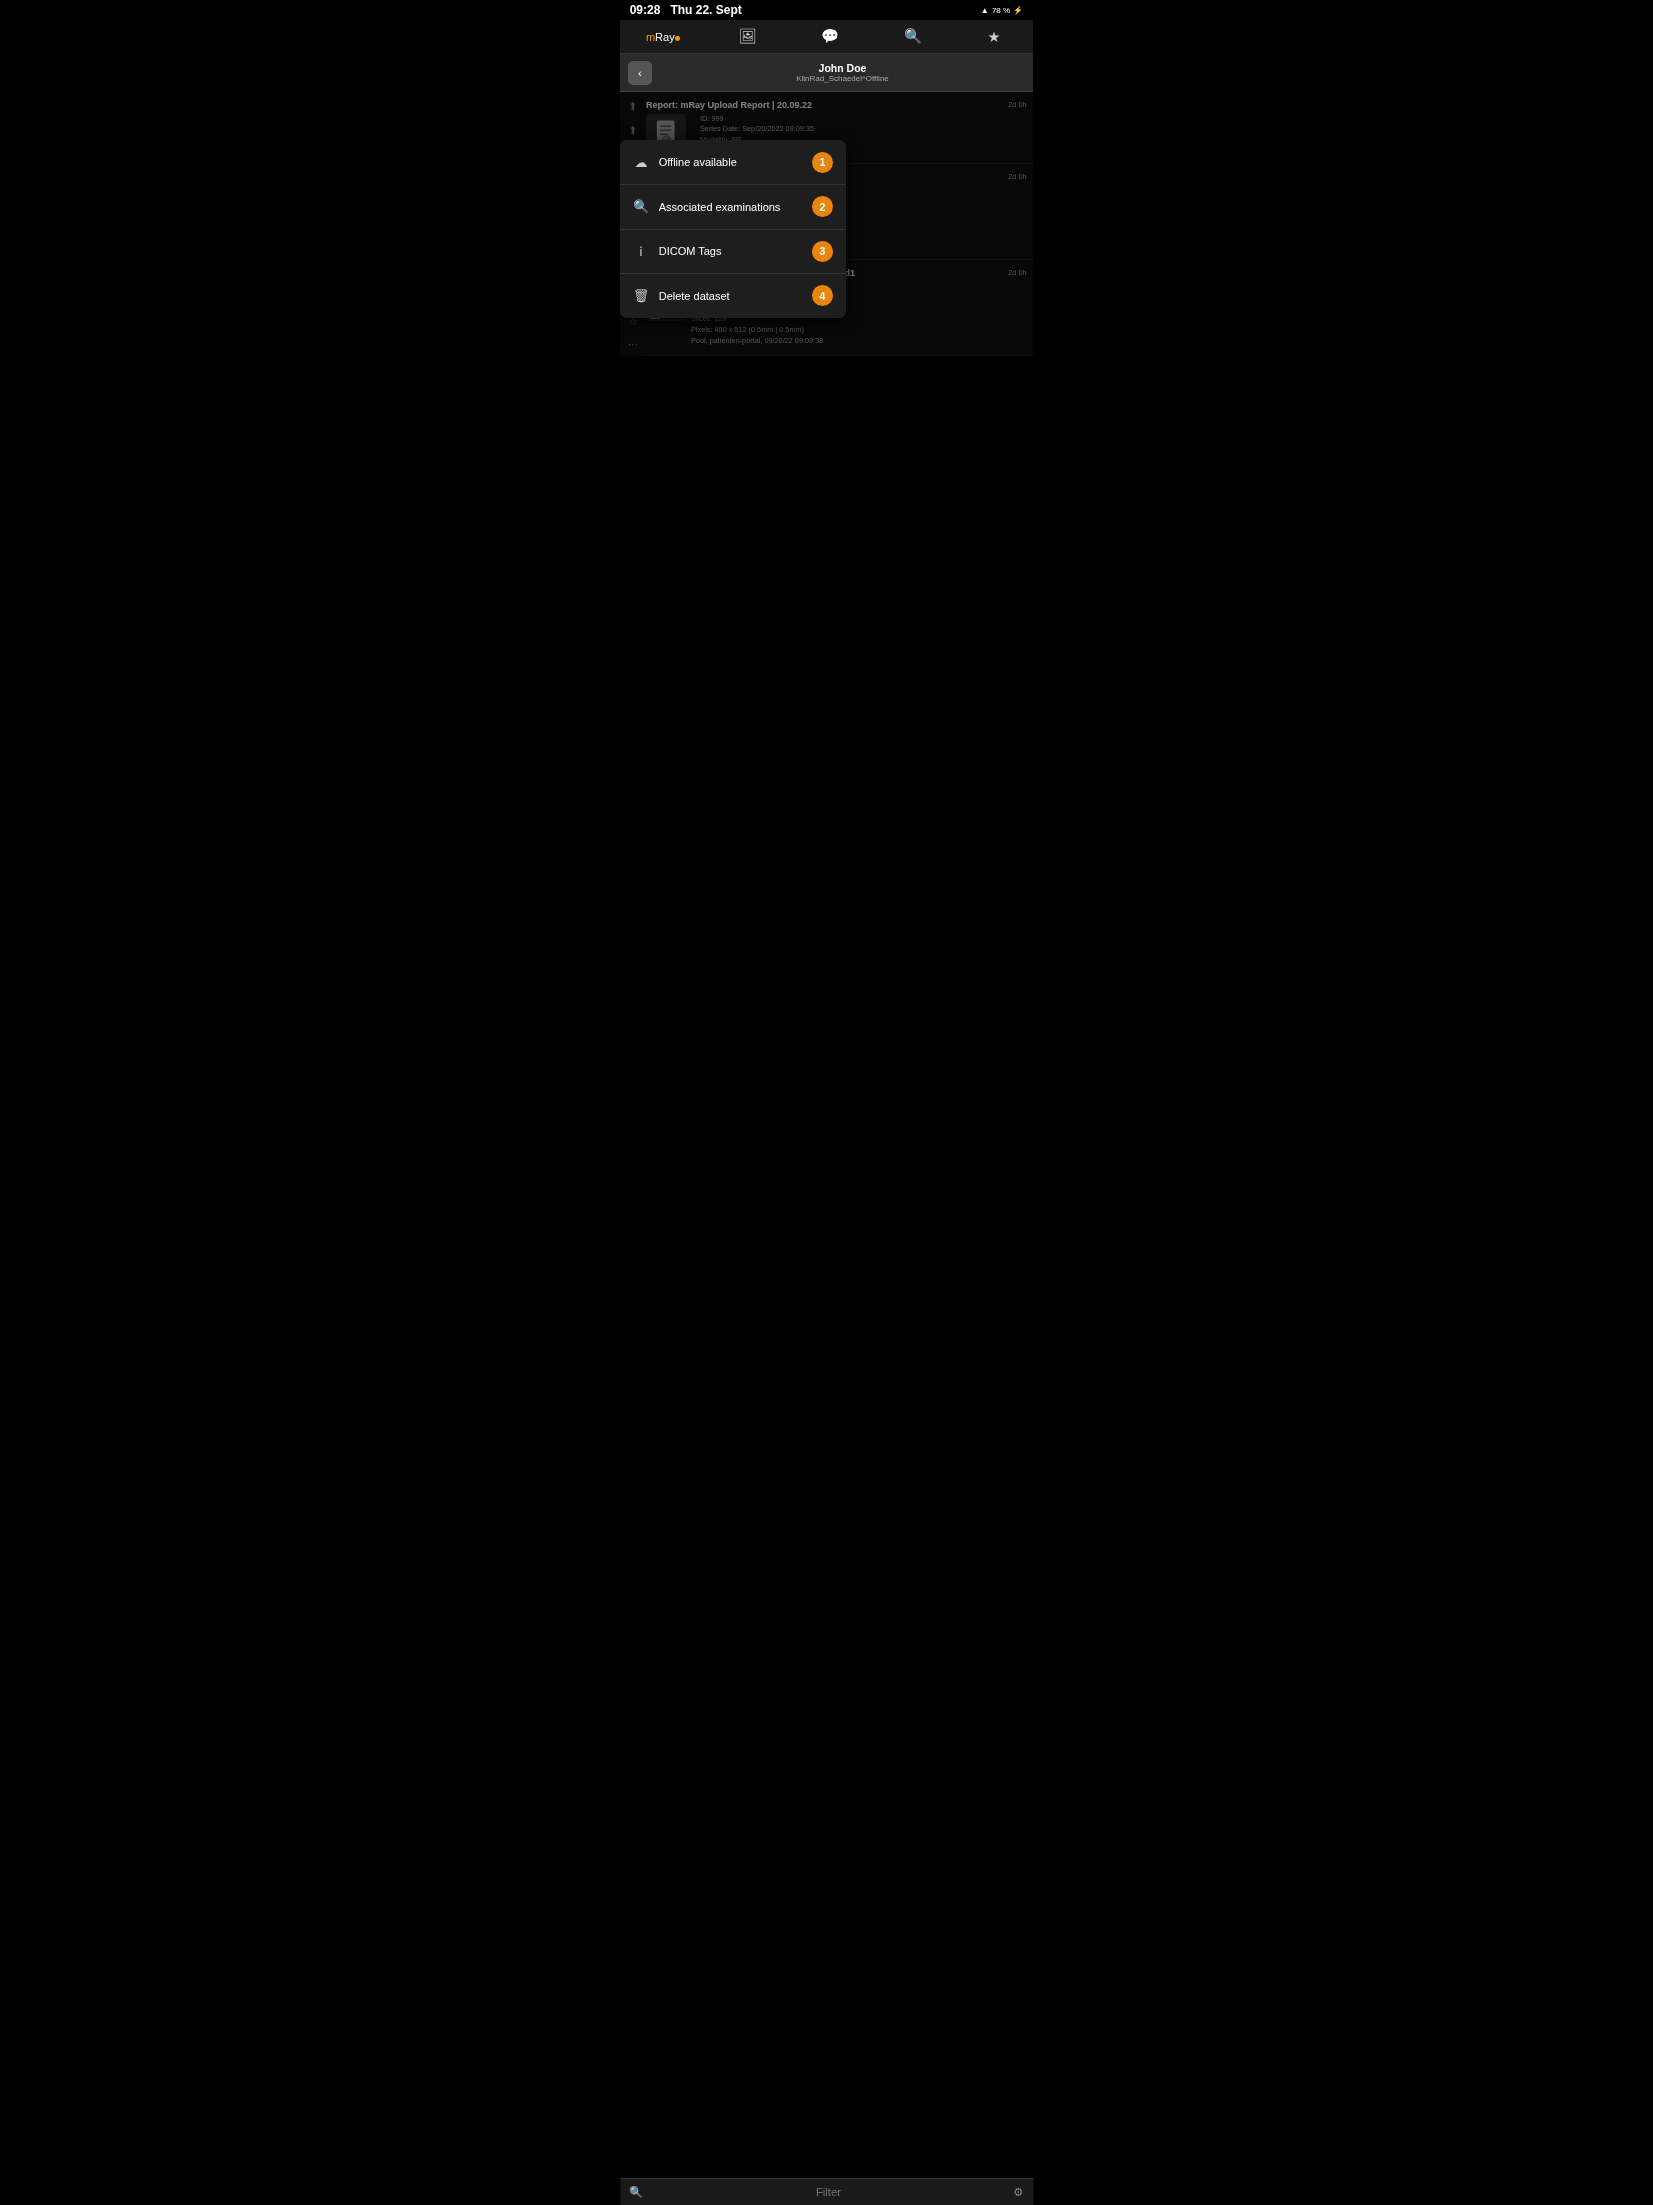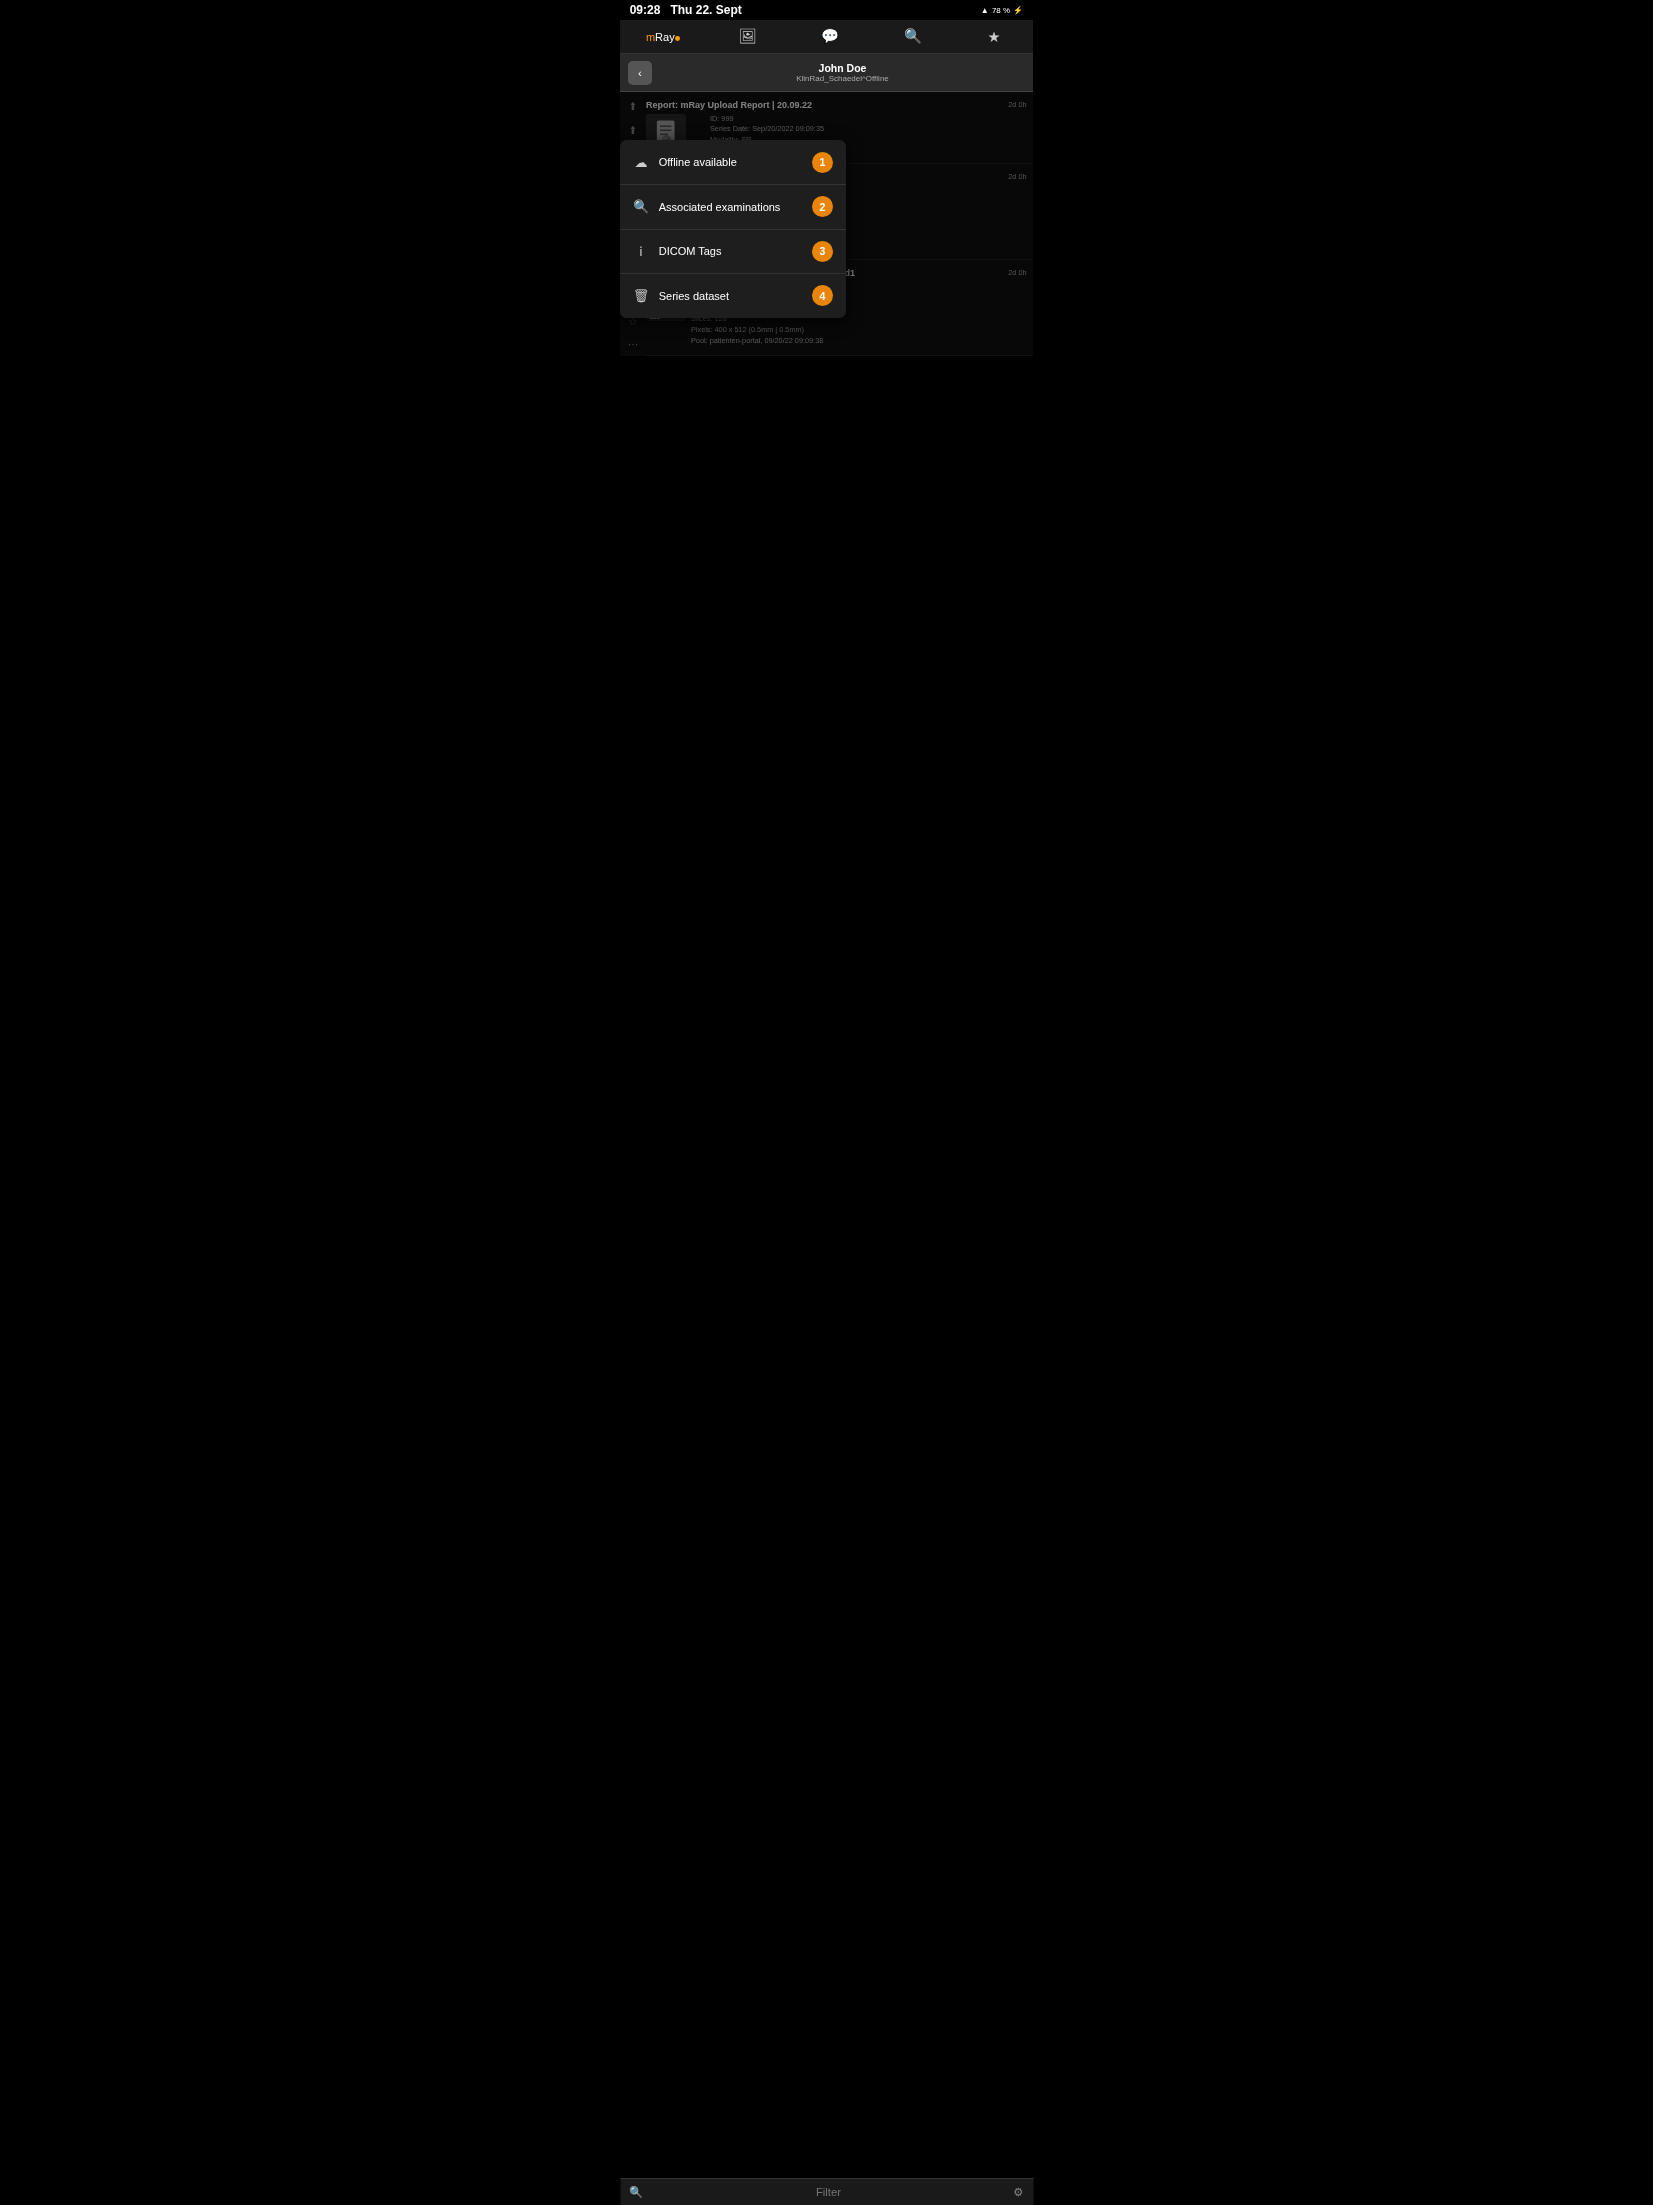--- a/index.html
+++ b/index.html
@@ -319,21 +319,21 @@
 <div class="content">
 
   <div class="row-with-side">
     <div class="left-side-icons">
       <span class="left-side-icon">⬆</span>
       <span class="left-side-icon">⬆</span>
     </div>
     <div style="flex:1; padding: 8px 8px 8px 0; border-bottom: 0.8px solid #222; position:relative;">
       <div style="position:absolute; right:6.5px; top:8px; font-size:7.3px; color:#aaa;">2d 0h</div>
       <div class="report-title">Report: mRay Upload Report | 20.09.22</div>
-      <div style="display:flex; gap:24px; margin-top:3.2px;">
+      <div style="display:flex; gap:14px; margin-top:3.2px;">
 
         <div class="report-thumb">
           <svg class="doc-icon" viewBox="0 0 36 36">
             <rect x="6" y="2" width="22" height="30" rx="2" fill="#aaa"></rect>
             <rect x="10" y="8" width="14" height="2" fill="#555"></rect>
             <rect x="10" y="13" width="14" height="2" fill="#555"></rect>
             <rect x="10" y="18" width="10" height="2" fill="#555"></rect>
             <circle cx="18" cy="26" r="5" fill="#888" stroke="#555" stroke-width="1"></circle>
             <path d="M15 26 L17 28 L21 24" stroke="#555" stroke-width="1.5" fill="none"></path>
           </svg>
@@ -360,21 +360,21 @@
       <span class="menu-item-label">Associated examinations</span>
       <div class="menu-badge">2</div>
     </div>
     <div class="menu-item">
       <span class="menu-item-icon">ℹ</span>
       <span class="menu-item-label">DICOM Tags</span>
       <div class="menu-badge">3</div>
     </div>
     <div class="menu-item">
       <span class="menu-item-icon">🗑</span>
-      <span class="menu-item-label">Series dataset</span>
+      <span class="menu-item-label">Delete dataset</span>
       <div class="menu-badge">4</div>
     </div>
   </div>
 
   <div class="row-with-side">
     <div class="left-side-icons">
       <span class="left-side-icon">⬆</span>
       <span class="left-side-icon">⬆</span>
     </div>
     <div style="flex:1; padding: 8px 8px 8px 0; border-bottom: 0.8px solid #222; position:relative;">

